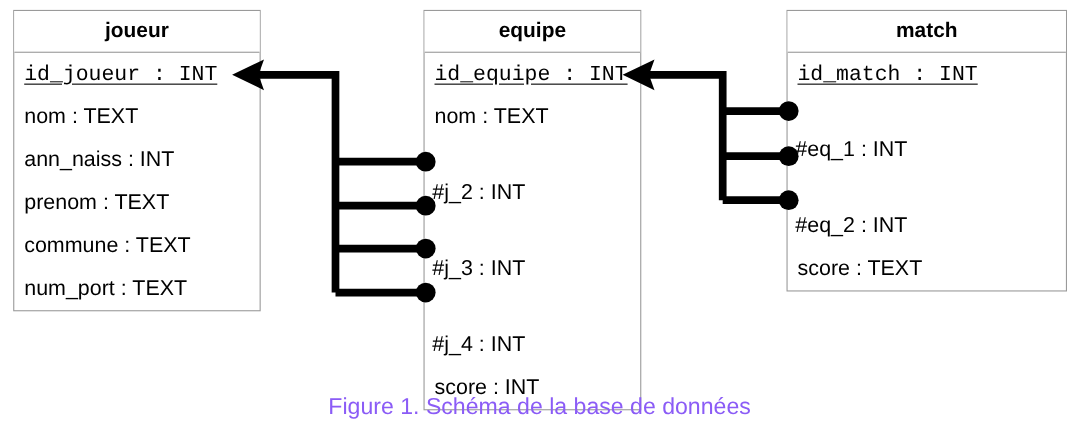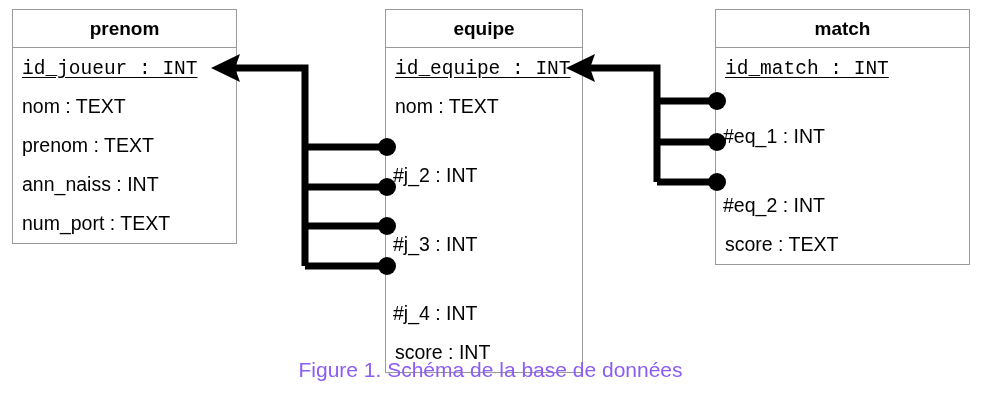--- a/index.html
+++ b/index.html
@@ -90,26 +90,27 @@
     font-size: 21px;
     color: #8b5cf6;
   }
 </style>
 </head>
 <body>
 
 <div id="canvas">
 
   <div class="table-box" id="tbl-joueur">
-    <div class="table-header">prenom</div>
+    <div class="table-header">joueur</div>
     <div class="table-fields">
       <div class="field-row pk"><span class="fname">id_joueur : INT</span></div>
       <div class="field-row"><span class="fname">nom : TEXT</span></div>
+      <div class="field-row"><span class="fname">ann_naiss : INT</span></div>
       <div class="field-row"><span class="fname">prenom : TEXT</span></div>
-      <div class="field-row"><span class="fname">ann_naiss : INT</span></div>
+      <div class="field-row"><span class="fname">commune : TEXT</span></div>
       <div class="field-row"><span class="fname">num_port : TEXT</span></div>
     </div>
   </div>
 
   <div class="table-box" id="tbl-equipe">
     <div class="table-header">equipe</div>
     <div class="table-fields">
       <div class="field-row pk"><span class="fname">id_equipe : INT</span></div>
       <div class="field-row"><span class="fname">nom : TEXT</span></div>
       <div class="field-row fk"><span class="fname">#j_2 : INT</span></div>

